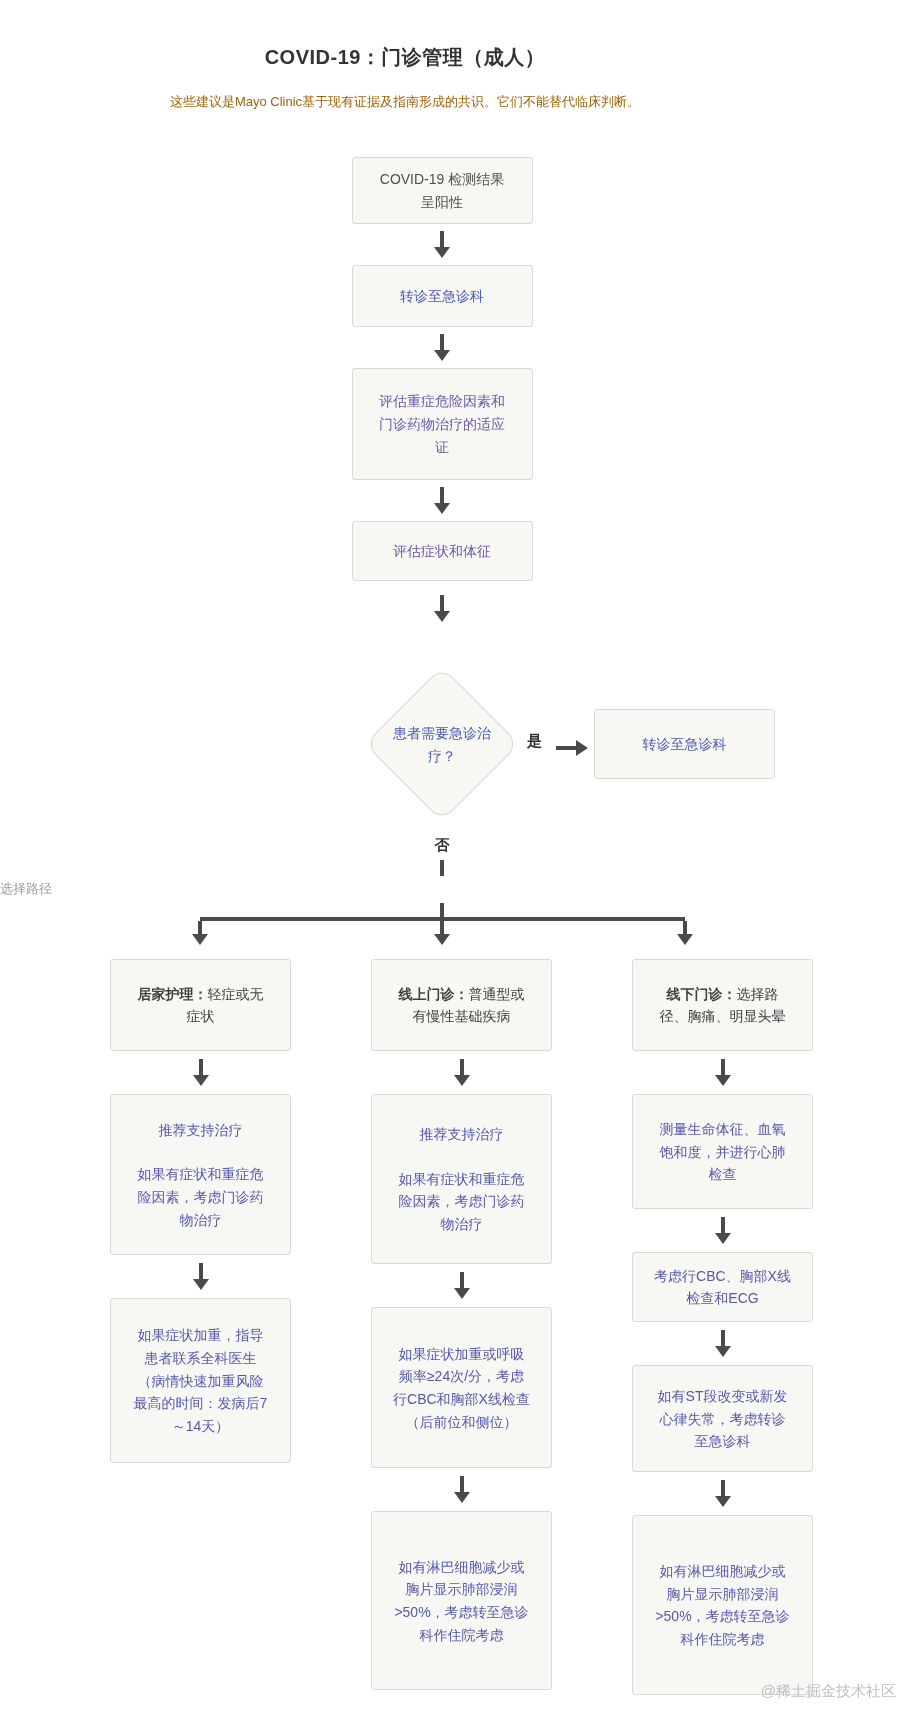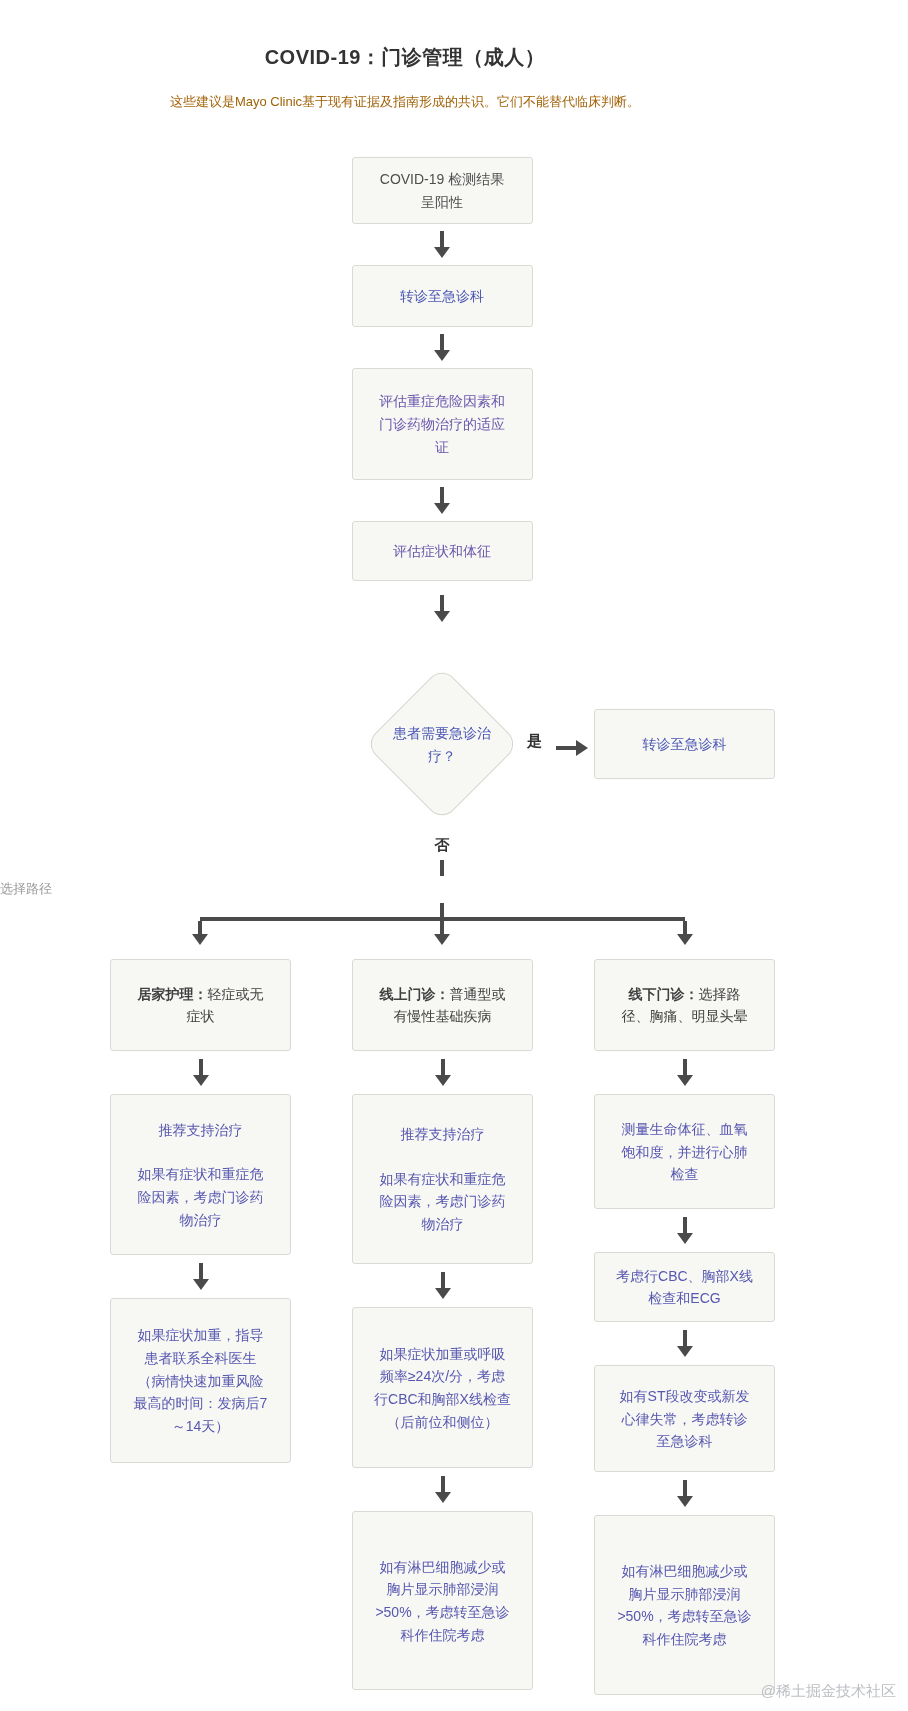--- a/index.html
+++ b/index.html
@@ -45,21 +45,21 @@
   .stub{width:4px;background:#4a4a4a;margin:5px auto 4px}
   .path-label{text-align:left;font-size:13px;color:#9a9a9a}
   
   .connector{position:relative;margin-left:200px;width:485px;height:34px;margin-top:-4px}
   .connector .hline{position:absolute;left:0;right:0;top:0;height:4px;background:#4a4a4a}
   .drop{position:absolute;top:4px;width:20px;display:flex;flex-direction:column;align-items:center}
   .drop .stem{display:block;width:4px;height:13px;background:#4a4a4a}
   .drop .head{display:block;width:0;height:0;border-left:8px solid transparent;border-right:8px solid transparent;border-top:11px solid #4a4a4a}
   .drop.l{left:-10px}.drop.c{left:232px}.drop.r{right:-10px}
   
-  .cols{display:flex;margin-left:110px;margin-top:8px;gap:61px}
+  .cols{display:flex;margin-left:110px;margin-top:8px;gap:80px}
   .col{width:181px;display:flex;flex-direction:column}
   .col .node{margin:0}
   .col .varrow{margin:8px auto}
   
   .watermark{position:absolute;right:12px;bottom:10px;font-size:15px;color:#bcc0c4}
 </style>
 </head>
 <body>
 
 <div class="page">

